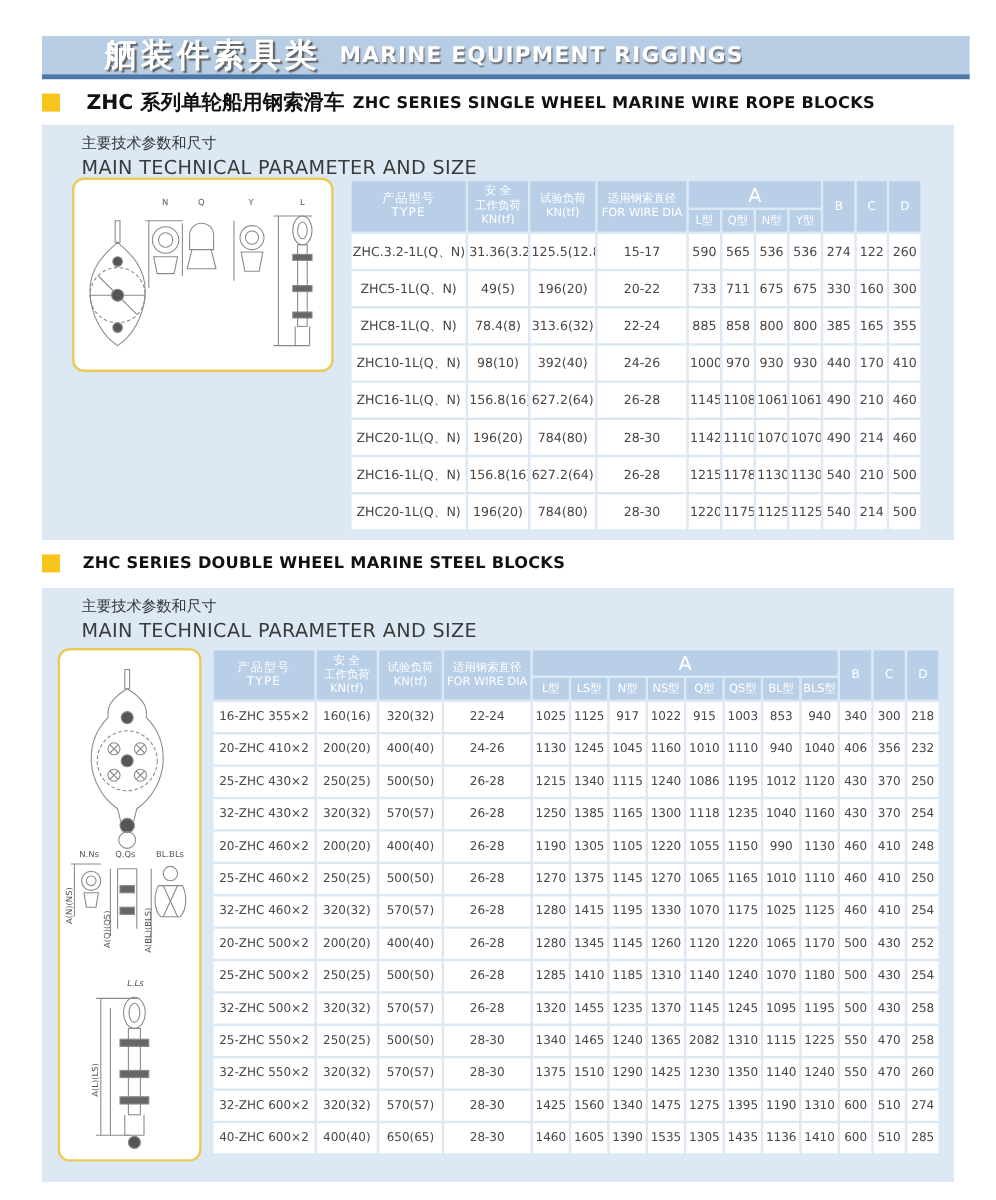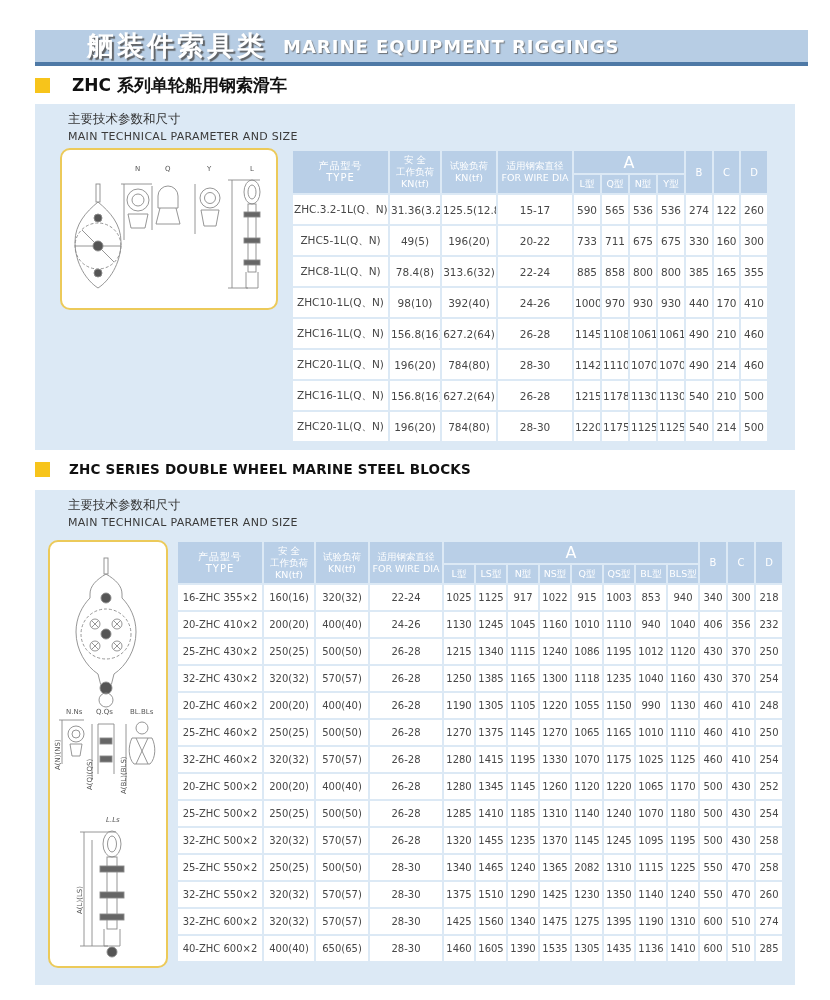--- a/index.html
+++ b/index.html
@@ -22,21 +22,21 @@
   .sec-en{font-size:13.5px;font-weight:bold;color:#111;margin-left:7px;white-space:nowrap;letter-spacing:.2px;}
   #sec-head-1{top:74px;}
   #sec-head-2{top:461px;}
 
   
   .panel{position:absolute;left:35px;width:760px;background:#dce9f5;}
   #panel-1{top:104px;height:346px;}
   #panel-2{top:490px;height:495px;}
   .subtitle{position:absolute;left:33px;top:7px;}
   .subtitle .zh{font-size:12.5px;color:#333;}
-  .subtitle .en{font-size:11px;color:#3a3a3a;margin-top:2px;letter-spacing:.3px;}
+  .subtitle .en{font-size:16px;color:#3a3a3a;margin-top:2px;letter-spacing:.3px;}
 
   
   .diagram{position:absolute;background:#fff;border:2px solid #ecca5a;border-radius:10px;}
   #diagram-1{left:25px;top:44px;width:214px;height:158px;}
   #diagram-2{left:13px;top:50px;width:116px;height:424px;}
   .dlabel{position:absolute;font-size:7px;color:#555;white-space:nowrap;}
   .rot{transform:rotate(-90deg);transform-origin:left top;}
   .diagram svg{position:absolute;left:0;top:0;}
 
   
@@ -60,20 +60,21 @@
 <div class="page">
 
   <div class="banner">
     <span class="banner-zh">舾装件索具类</span>
     <span class="banner-en">MARINE EQUIPMENT RIGGINGS</span>
   </div>
 
   <div class="sec-head" id="sec-head-1">
     <span class="bullet"></span>
     <span class="sec-zh">ZHC 系列单轮船用钢索滑车</span>
+    <span class="sec-en">ZHC SERIES SINGLE WHEEL MARINE WIRE ROPE BLOCKS</span>
   </div>
 
   <div class="panel" id="panel-1">
     <div class="subtitle">
       <div class="zh">主要技术参数和尺寸</div>
       <div class="en">MAIN TECHNICAL PARAMETER AND SIZE</div>
     </div>
 
     <div class="diagram" id="diagram-1">
       <svg width="210" height="154" viewBox="0 0 210 154">

